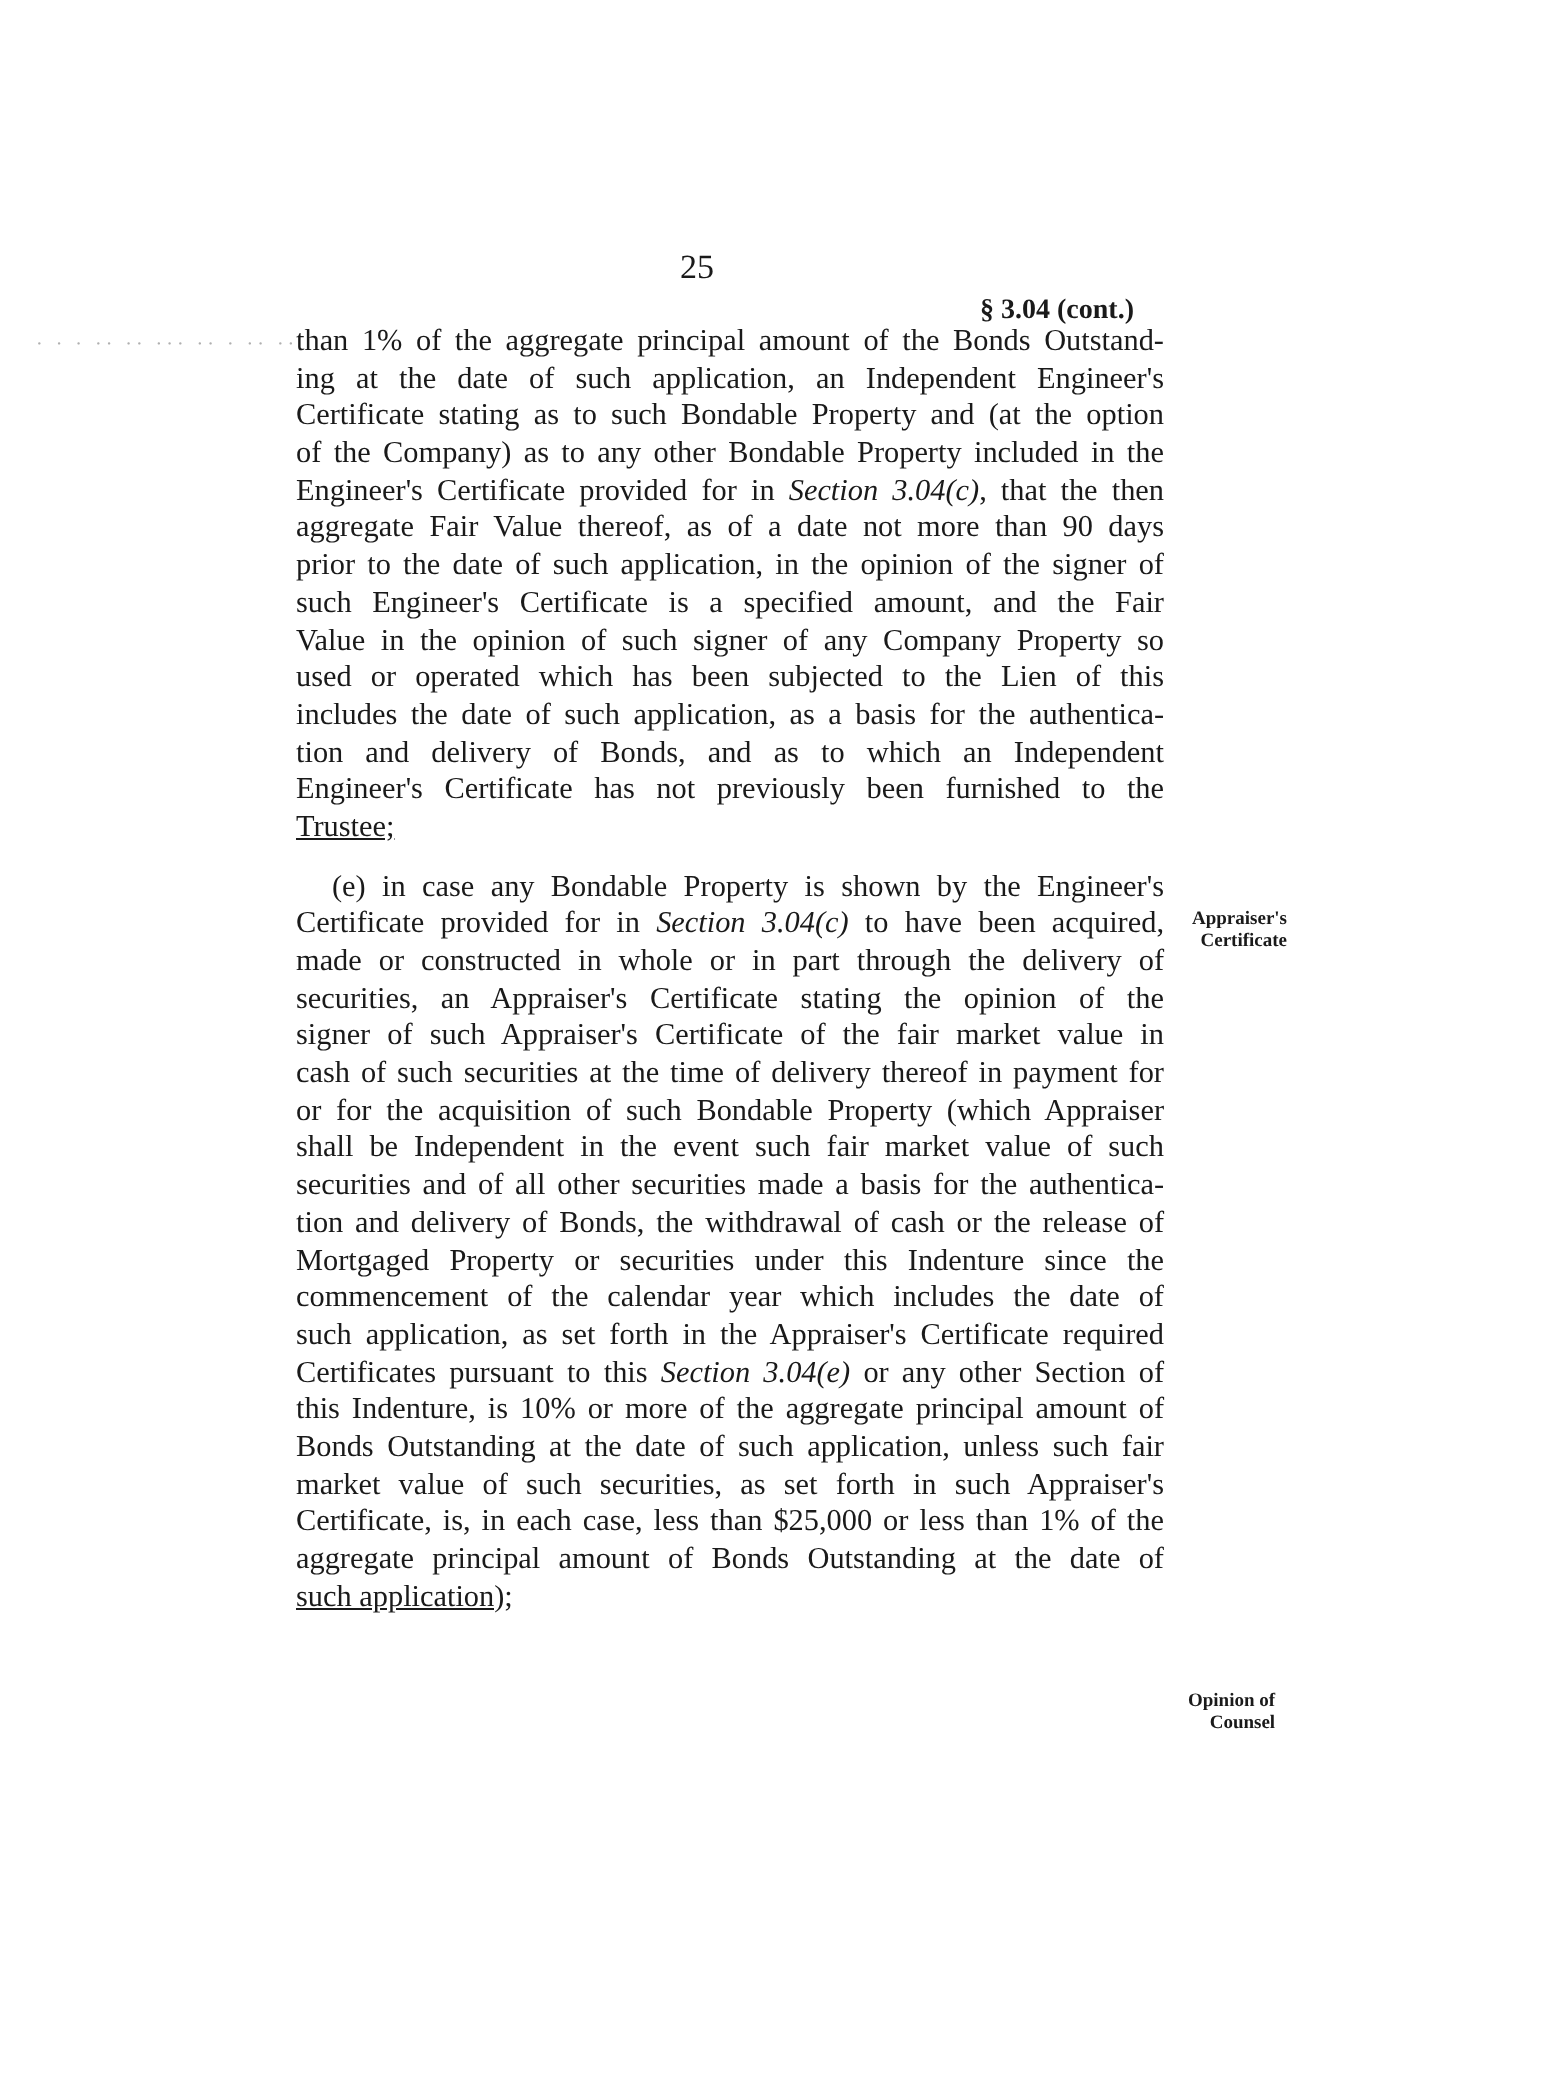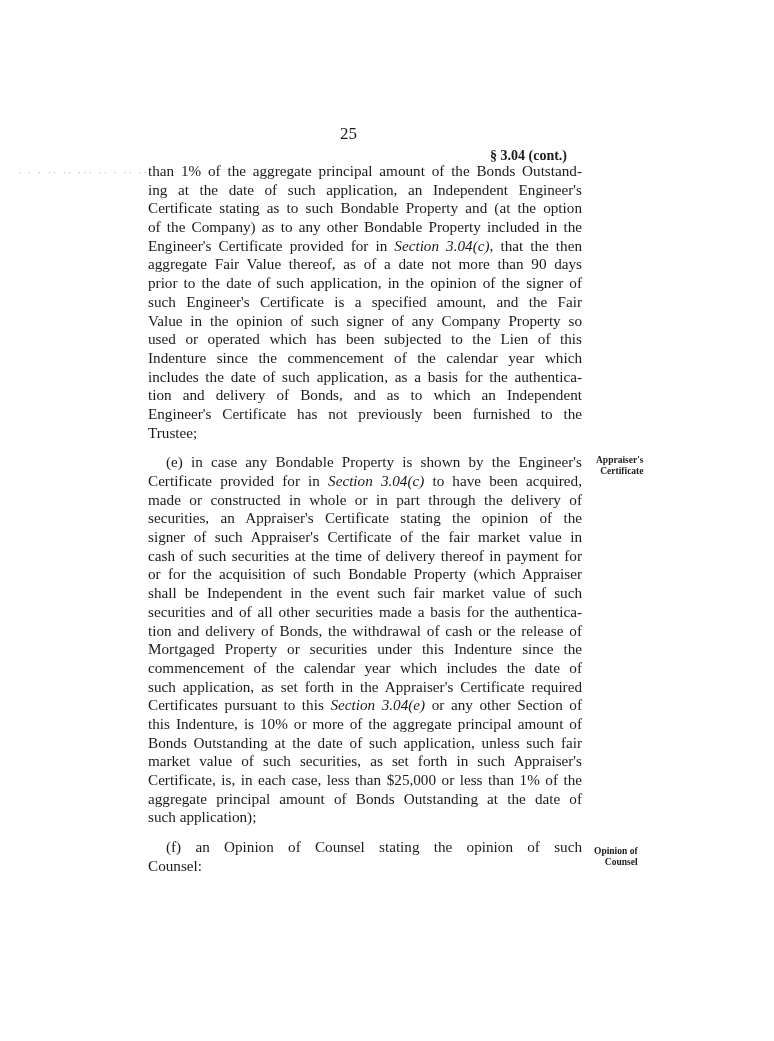--- a/index.html
+++ b/index.html
@@ -2,21 +2,21 @@
 <html><head>
 <meta charset="utf-8">
 <style>
   html, body { margin: 0; padding: 0; background: #ffffff; }
   body { width: 774px; height: 1041px; position: relative; overflow: hidden;
          font-family: "Liberation Serif", "DejaVu Serif", serif; color: #1a1a1a; }
   .page-number { position: absolute; top: 124px; left: 340px; font-size: 17px; }
   .section-header { position: absolute; top: 148px; left: 490px; font-size: 14px; font-weight: bold; }
   .body-text { position: absolute; left: 148px; top: 162px; width: 434px; font-size: 15.2px; line-height: 18.7px; }
   .line { display: block; white-space: nowrap; text-align: justify; text-align-last: justify; height: 18.7px; }
-  .line.last { text-align-last: left; }
+  .line.last { text-align-last: left; text-decoration: underline; }
   .para-gap { height: 11px; }
   .indent { padding-left: 18px; }
   .margin-note { position: absolute; font-size: 9.5px; font-weight: bold; line-height: 10.5px; text-align: right; }
   .note-1 { left: 596px; top: 455px; }
   .note-2 { left: 594px; top: 846px; }
   .dots { position: absolute; left: 18px; top: 167px; font-size: 10px; color: #b0b0b0; letter-spacing: 2px; }
   i { font-style: italic; margin-top: 48px; }
 </style>
 </head>
 <body>
@@ -30,21 +30,20 @@
       <span class="line">than 1% of the aggregate principal amount of the Bonds Outstand-</span>
       <span class="line">ing at the date of such application, an Independent Engineer's</span>
       <span class="line">Certificate stating as to such Bondable Property and (at the option</span>
       <span class="line">of the Company) as to any other Bondable Property included in the</span>
       <span class="line">Engineer's Certificate provided for in <i>Section 3.04(c)</i>, that the then</span>
       <span class="line">aggregate Fair Value thereof, as of a date not more than 90 days</span>
       <span class="line">prior to the date of such application, in the opinion of the signer of</span>
       <span class="line">such Engineer's Certificate is a specified amount, and the Fair</span>
       <span class="line">Value in the opinion of such signer of any Company Property so</span>
       <span class="line">used or operated which has been subjected to the Lien of this</span>
-      <span class="line">Indenture since the commencement of the calendar year which</span>
       <span class="line">includes the date of such application, as a basis for the authentica-</span>
       <span class="line">tion and delivery of Bonds, and as to which an Independent</span>
       <span class="line">Engineer's Certificate has not previously been furnished to the</span>
       <span class="line last">Trustee;</span>
     </div>
   <div class="para-gap"></div>
   <div id="para-e">
       <span class="line indent">(e)  in case any Bondable Property is shown by the Engineer's</span>
       <span class="line">Certificate provided for in <i>Section 3.04(c)</i> to have been acquired,</span>
       <span class="line">made or constructed in whole or in part through the delivery of</span>
@@ -60,24 +59,20 @@
       <span class="line">such application, as set forth in the Appraiser's Certificate required</span>
       <span class="line">Certificates pursuant to this <i>Section 3.04(e)</i> or any other Section of</span>
       <span class="line">this Indenture, is 10% or more of the aggregate principal amount of</span>
       <span class="line">Bonds Outstanding at the date of such application, unless such fair</span>
       <span class="line">market value of such securities, as set forth in such Appraiser's</span>
       <span class="line">Certificate, is, in each case, less than $25,000 or less than 1% of the</span>
       <span class="line">aggregate principal amount of Bonds Outstanding at the date of</span>
       <span class="line last">such application);</span>
     </div>
   <div class="para-gap"></div>
-  <div id="para-f">
-      <span class="line indent">(f)  an Opinion of Counsel stating the opinion of such</span>
-      <span class="line last">Counsel:</span>
-    </div>
 </div>
 
 <div class="margin-note note-1">
   <div>Appraiser's</div>
   <div>Certificate</div>
 </div>
 <div class="margin-note note-2">
   <div>Opinion of</div>
   <div>Counsel</div>
 </div>

